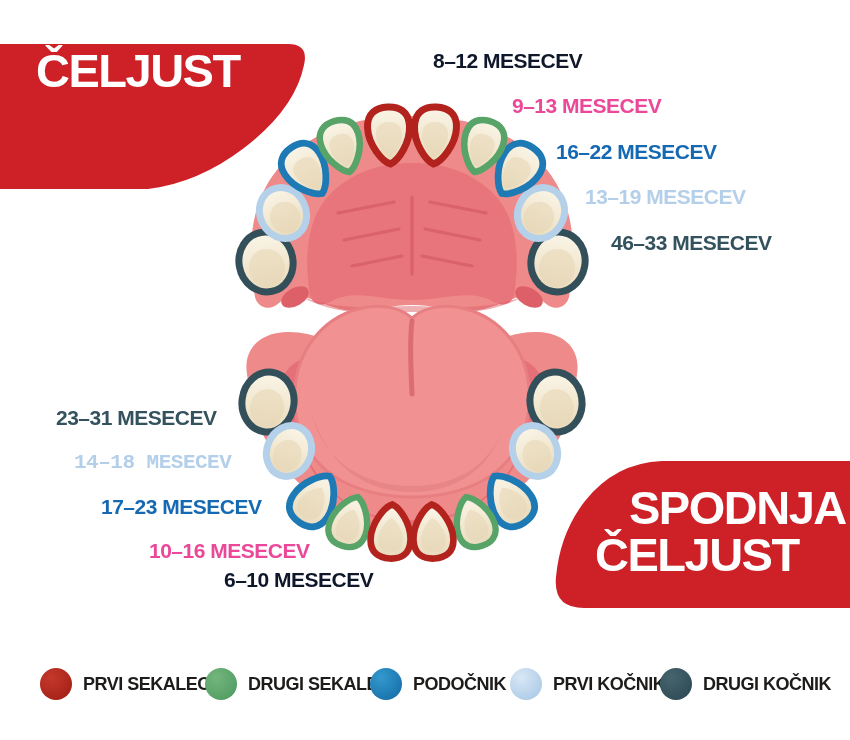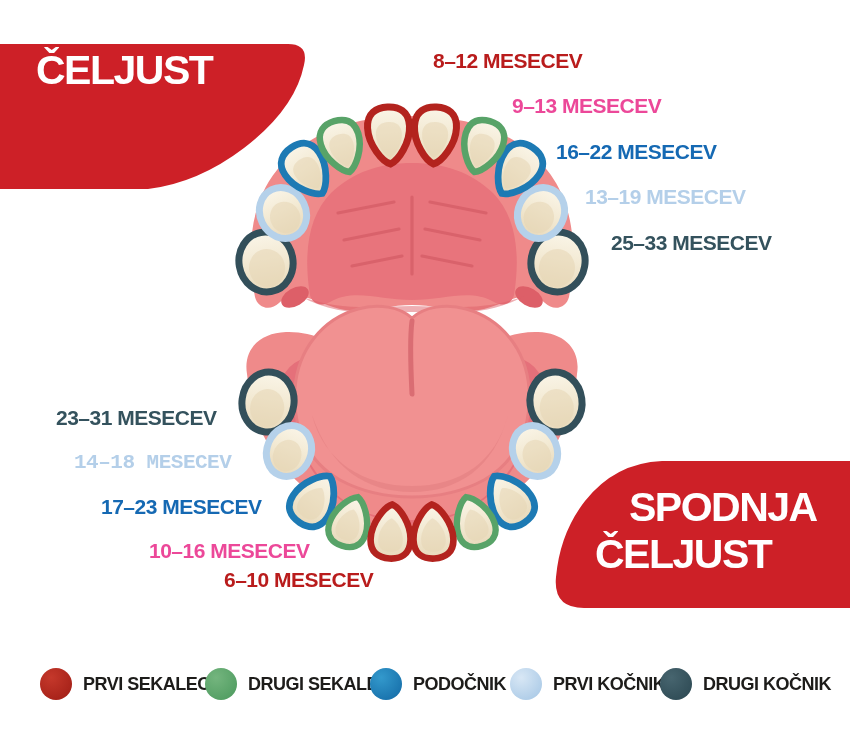--- a/index.html
+++ b/index.html
@@ -19,33 +19,33 @@
   .groove{stroke:#da6d73;stroke-width:5;stroke-linecap:round;fill:none;}
   .edge-shadow{fill:#dd5f68;opacity:.5;}
   .inner-band{fill:#e6717a;}
   .tooth{fill:url(#toothG);stroke-width:7;}
   .tooth.rev{fill:url(#toothG2);}
   .cup{fill:#e5d5b4;opacity:.55;stroke:none;}
   .st-red{stroke:#b3231e}.st-green{stroke:#58a368}.st-blue{stroke:#1d7ab4}
   .st-lblue{stroke:#b5d1ea}.st-dark{stroke:#334f5a}
 
   
-  .banner-text{position:absolute;color:#fff;font-weight:700;font-size:41px;
+  .banner-text{position:absolute;color:#fff;font-weight:700;font-size:47px;
                line-height:47px;letter-spacing:-1.5px;white-space:nowrap;}
   .banner-text.top{left:0;top:72;width:320px;}
   .banner-text.bottom{left:555px;top:484px;width:295px;}
   .banner-text.top .l1{padding-left:70px;}
   .banner-text.top .l2{padding-left:36px;}
   .banner-text.bottom .l1{padding-left:74px;}
   .banner-text.bottom .l2{padding-left:40px;}
 
   
   .lbl{position:absolute;font-weight:700;font-size:21px;letter-spacing:-0.5px;
        white-space:nowrap;}
-  .c-red{color:#b91c1c}.c-green{color:#ec4899}.c-blue{color:#1569b3}
+  .c-red{color:#0f172a}.c-green{color:#ec4899}.c-blue{color:#1569b3}
   .c-lblue{color:#b4cfe9}.c-dark{color:#34525d}
 
   
   .legend-item{position:absolute;top:668px;display:flex;align-items:center;gap:11px;}
   .swatch{width:32px;height:32px;border-radius:50%;flex:0 0 auto;}
   .sw-red{background:radial-gradient(circle at 35% 30%,#c5382b,#9e1c14);}
   .sw-green{background:radial-gradient(circle at 35% 30%,#74b57e,#4a985c);}
   .sw-blue{background:radial-gradient(circle at 35% 30%,#3399cc,#1268a4);}
   .sw-lblue{background:radial-gradient(circle at 35% 30%,#d8e7f5,#a3c5e4);}
   .sw-dark{background:radial-gradient(circle at 35% 30%,#47656f,#2a4650);}
@@ -207,21 +207,21 @@
   </div>
   <div class="banner-text bottom">
     <div class="l1">SPODNJA</div>
     <div class="l2">ČELJUST</div>
   </div>
 
   <div class="lbl c-red" style="left:433px;top:49px;">8–12 MESECEV</div>
   <div class="lbl c-green" style="left:512px;top:94px;">9–13 MESECEV</div>
   <div class="lbl c-blue" style="left:556px;top:140px;">16–22 MESECEV</div>
   <div class="lbl c-lblue" style="left:585px;top:185px;">13–19 MESECEV</div>
-  <div class="lbl c-dark" style="left:611px;top:231px;">25–33 MESECEV</div>
+  <div class="lbl c-dark" style="left:611px;top:231px;">46–33 MESECEV</div>
 
   <div class="lbl c-dark" style="left:56px;top:406px;">23–31 MESECEV</div>
   <div class="lbl c-lblue" style="left:74px;top:451px;font-family:Liberation Mono, monospace;">14–18 MESECEV</div>
   <div class="lbl c-blue" style="left:101px;top:495px;">17–23 MESECEV</div>
   <div class="lbl c-green" style="left:149px;top:539px;">10–16 MESECEV</div>
   <div class="lbl c-red" style="left:224px;top:568px;text-align:right;">6–10 MESECEV</div>
 
   <div>
     <div class="legend-item" style="left:40px;">
       <span class="swatch sw-red"></span>

